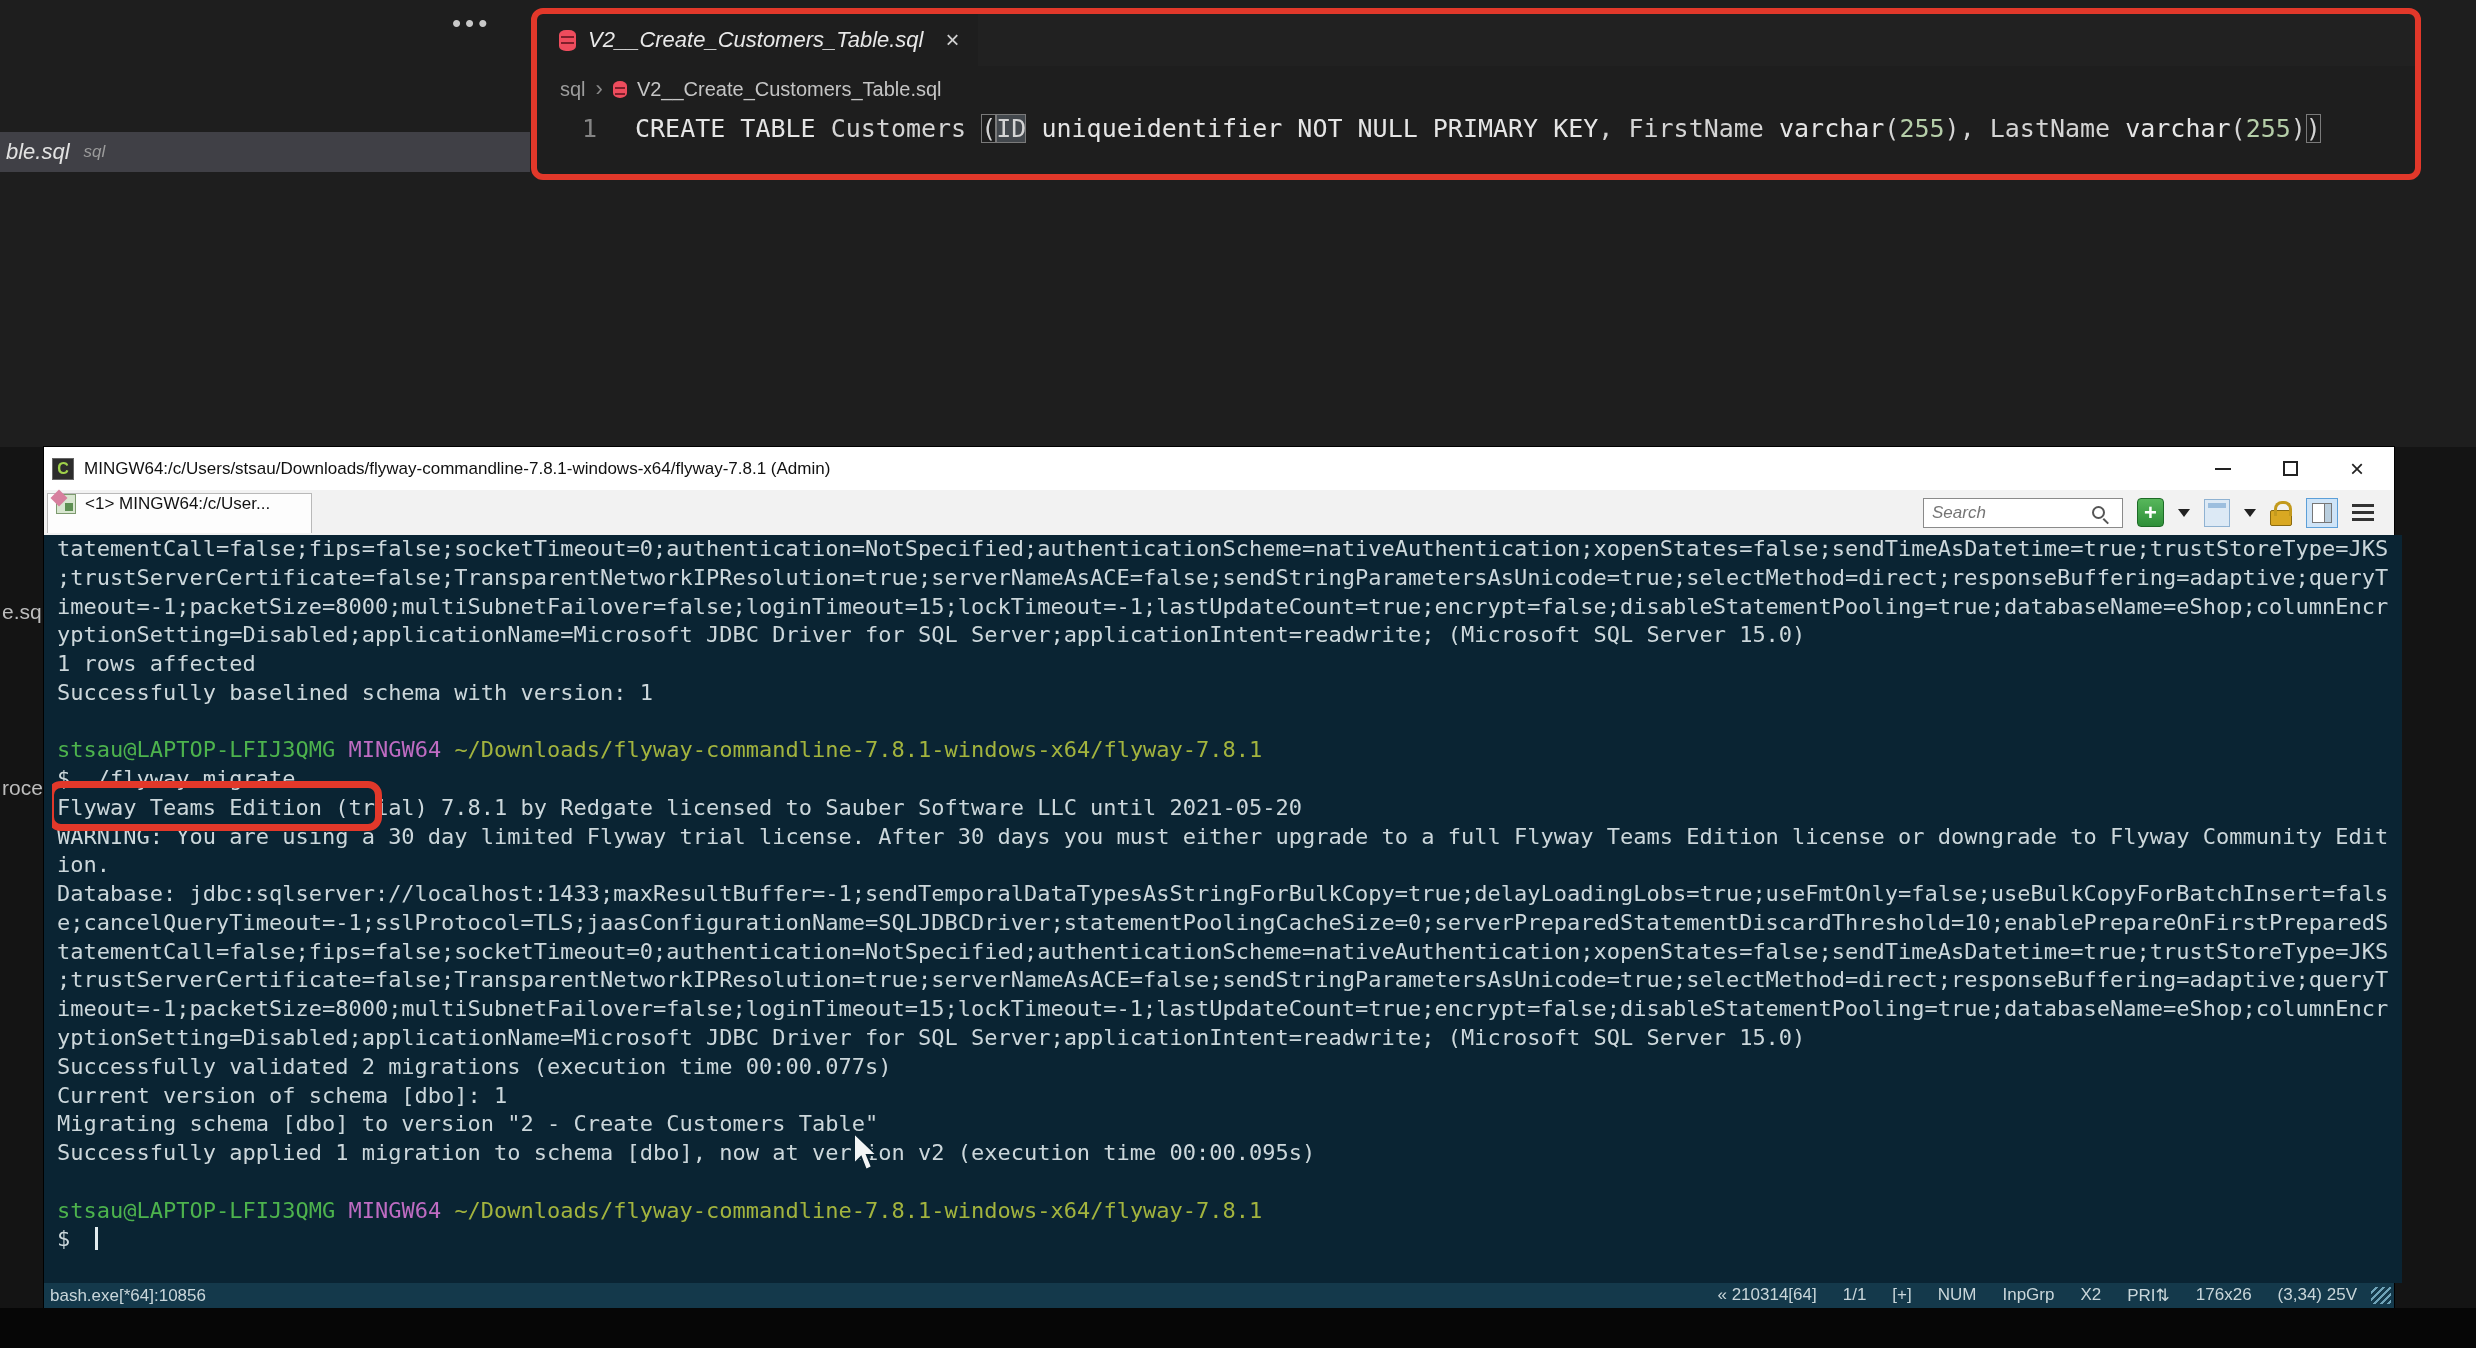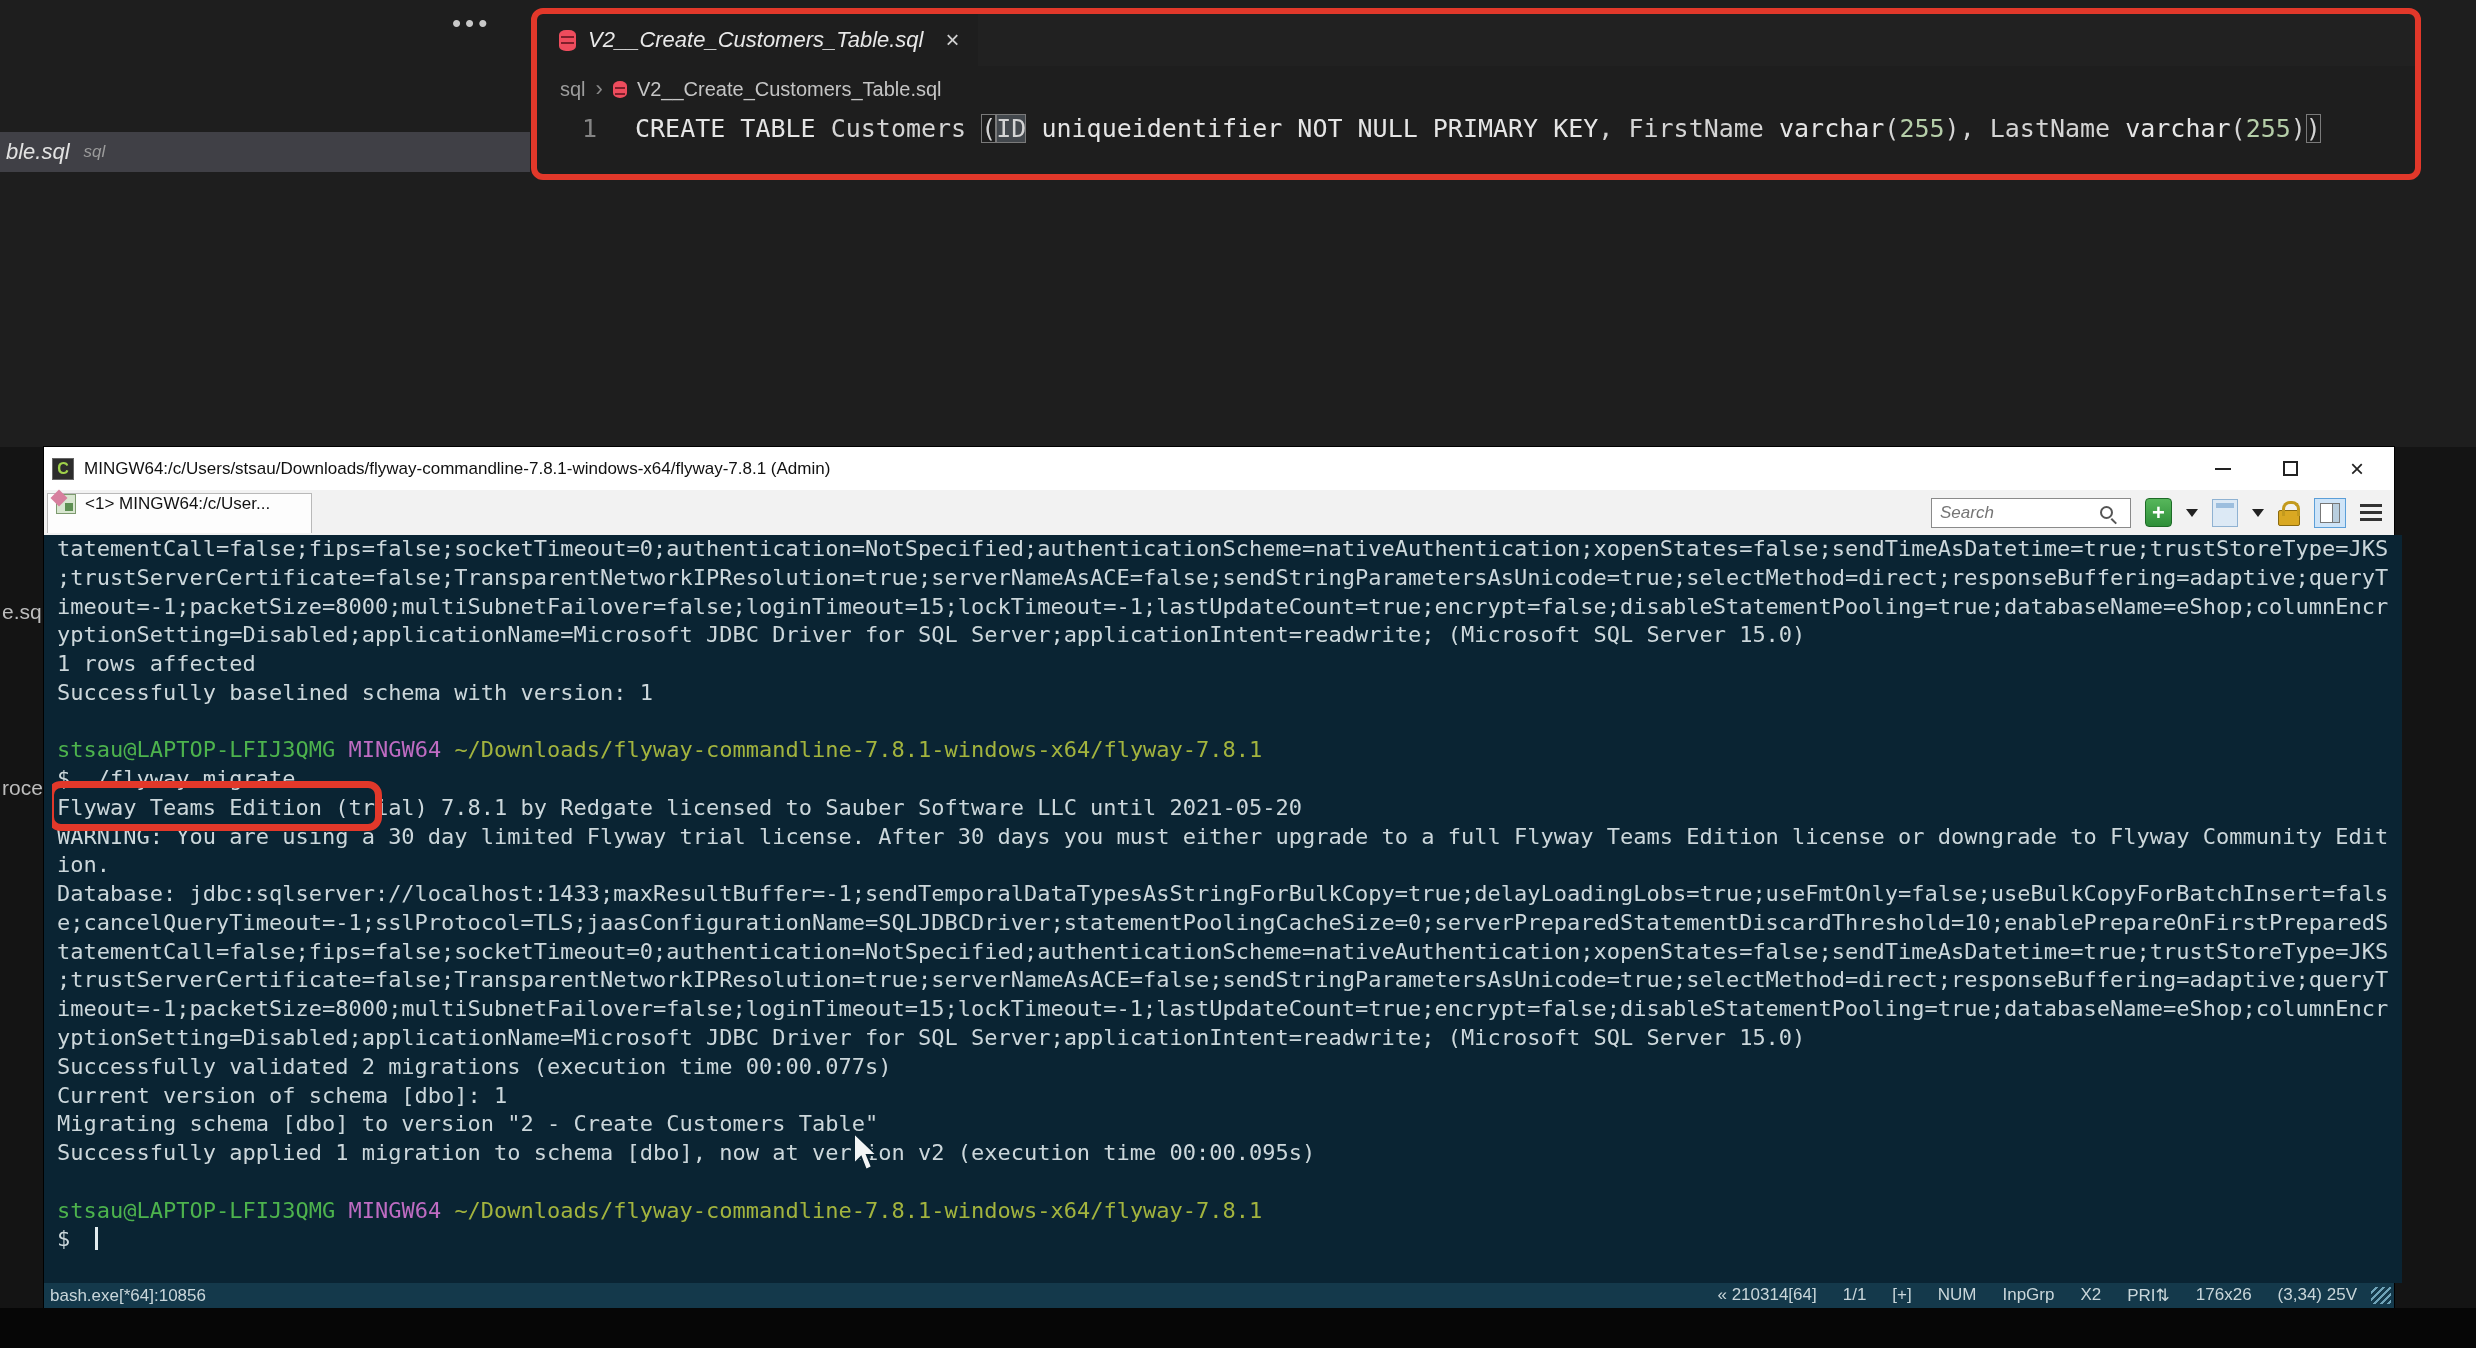--- a/index.html
+++ b/index.html
@@ -63,21 +63,21 @@
   #term-tabbar { left:0; top:43px; width:100%; height:45px; background:#f2f2f2;
     display:flex; align-items:center; }
   #term-tab { margin-left:3px; width:265px; height:40px; background:#fdfdfd;
     border:1px solid #b9b9b9; border-bottom:none; display:flex; align-items:flex-start; gap:9px; padding-left:8px; }
   #bash-icon { width:20px; height:20px; position:relative; background:#d8e6d0; border:1px solid #7d9a6f; }
   #bash-icon::before { content:""; position:absolute; left:-4px; top:-3px; width:12px; height:12px;
     background:#d77f9e; transform:rotate(45deg); }
   #bash-icon::after { content:""; position:absolute; right:2px; bottom:2px; width:8px; height:8px; background:#5d8f52; }
   #term-tab .label { color:#111; font-size:17px; white-space:nowrap; overflow:hidden; }
 
-  #tabbar-controls { margin-left:auto; display:flex; align-items:center; gap:14px; padding-right:12px; }
+  #tabbar-controls { margin-left:auto; display:flex; align-items:center; gap:14px; padding-right:20px; }
   #search-box { width:200px; height:30px; background:#fff; border:1px solid #8a8a8a;
     display:flex; align-items:center; padding:0 6px 0 8px; }
   #search-box input { border:none; outline:none; width:160px; font-size:17px; font-style:italic; color:#555;
     font-family:"Liberation Sans",sans-serif; background:transparent; }
   #magnifier { width:13px; height:13px; border:2px solid #555; border-radius:50%; position:relative; }
   #magnifier::after { content:""; position:absolute; left:10px; top:10px; width:7px; height:2px;
     background:#555; transform:rotate(45deg); transform-origin:0 0; }
   #new-console-btn { width:27px; height:29px; background:linear-gradient(#57b75b,#2e8f39); border:1px solid #1d6b27;
     border-radius:4px; color:#fff; font-size:22px; font-weight:bold; display:flex; align-items:center; justify-content:center; }
   .dd-arrow { width:0; height:0; border-left:6px solid transparent; border-right:6px solid transparent;

